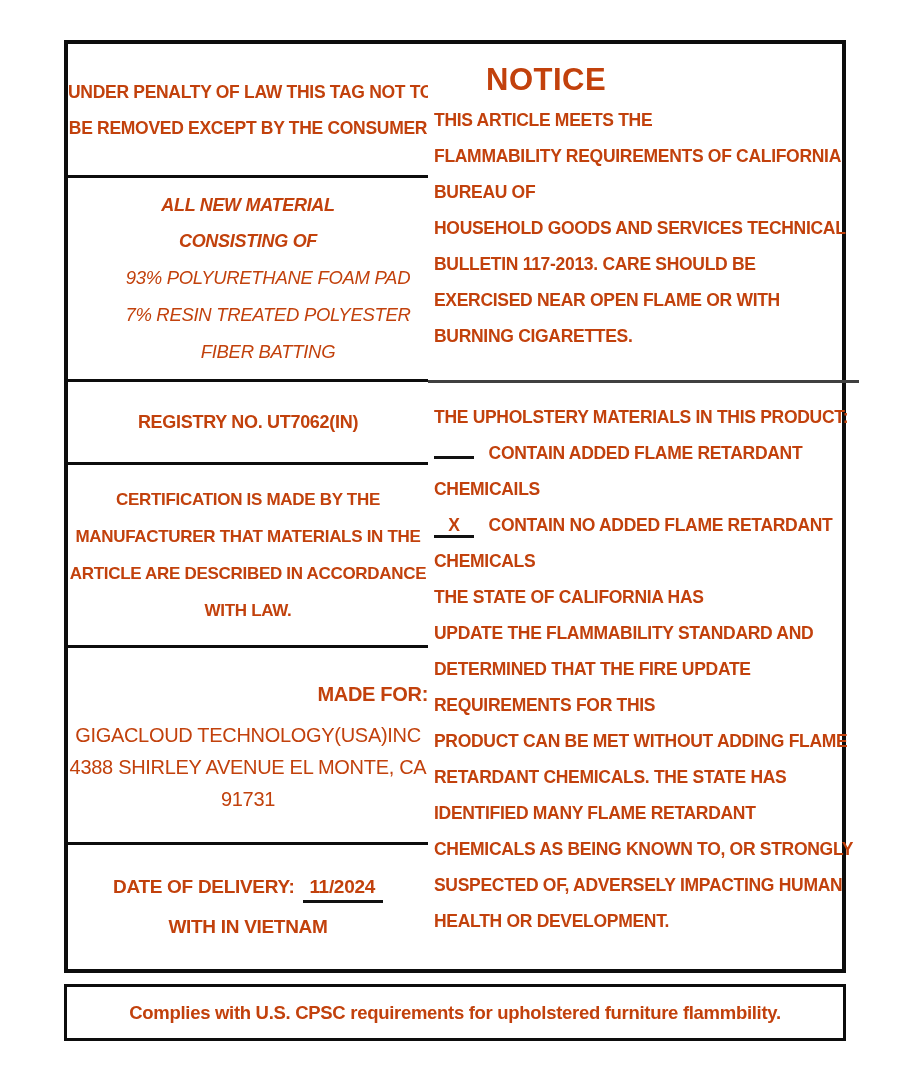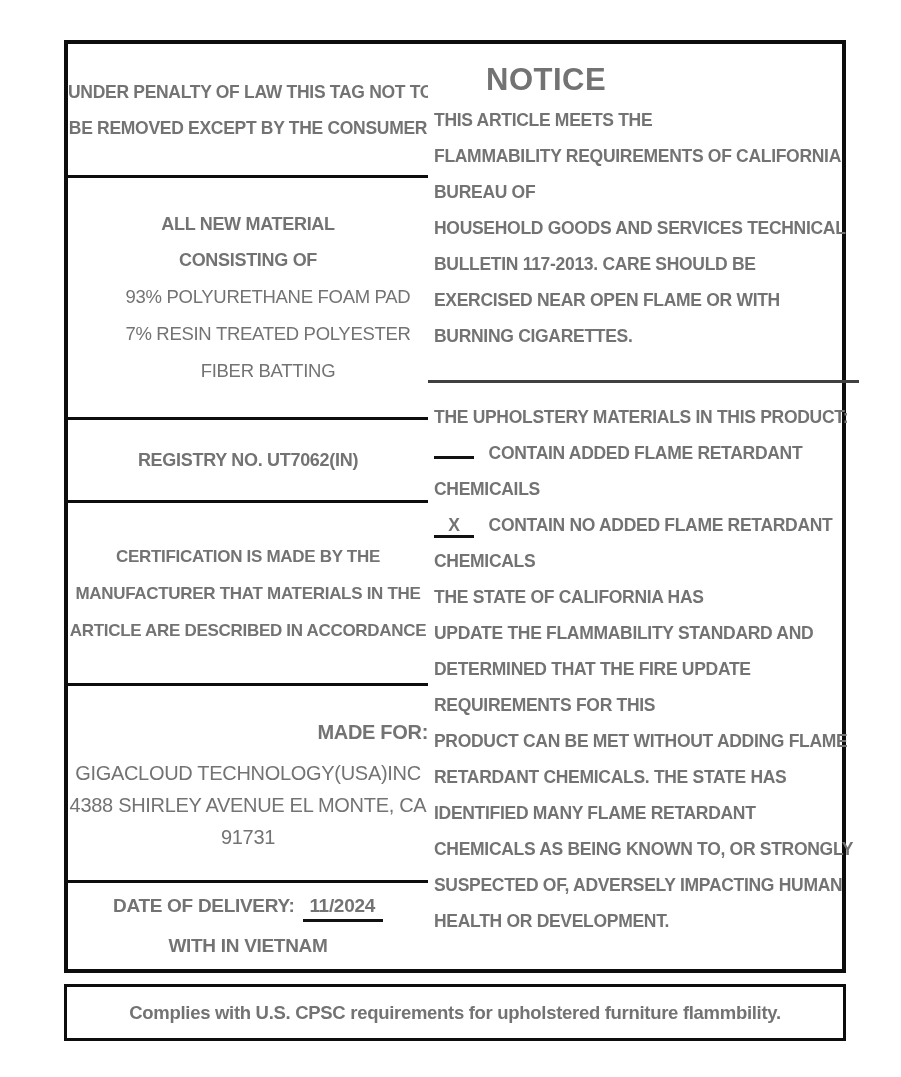--- a/index.html
+++ b/index.html
@@ -3,21 +3,21 @@
 <meta charset="utf-8">
 <style>
   * { margin: 0; padding: 0; box-sizing: border-box; }
   html, body { background: #f4f4f2; }
   .page {
     position: relative;
     width: 901px;
     height: 1077px;
     background: #ffffff;
     font-family: "Liberation Sans", sans-serif;
-    color: #737373;
+    color: #c2410c;
     letter-spacing: -0.3px;
     overflow: hidden;
   }
   .label-box {
     position: absolute;
     left: 64px; top: 40px;
     width: 782px; height: 933px;
     border: 4px solid #0d0d0d;
     background: #ffffff;
     display: flex;
@@ -39,21 +39,21 @@
     justify-content: center;
     text-align: center;
     border-bottom: 3px solid #0d0d0d;
     overflow: hidden;
   }
   .sec:last-child { border-bottom: none; }
 
   
   .sec-penalty { height: 134px; }
   .sec-penalty .line { font-weight: 700; font-size: 17.5px; line-height: 36px; white-space: nowrap; }
-  .sec-material { height: 242px; }
+  .sec-material { height: 204px; font-style: italic; }
   .sec-material .hline { font-weight: 700; font-size: 18px; line-height: 36px; white-space: nowrap; }
   .sec-material .cline { font-weight: 400; font-size: 18.5px; line-height: 37px; white-space: nowrap; padding-left: 40px; }
   .sec-registry { height: 83px; }
   .sec-registry .line { font-weight: 700; font-size: 18px; white-space: nowrap; }
   .sec-cert { height: 183px; }
   .sec-cert .line { font-weight: 700; font-size: 17px; line-height: 37px; white-space: nowrap; }
   .sec-madefor { height: 197px; }
   .madefor-heading { font-weight: 700; font-size: 20px; line-height: 38px; margin-bottom: 6px; text-align: right; }
   .sec-madefor .aline { font-weight: 400; font-size: 20px; line-height: 32px; white-space: nowrap; }
   .sec-delivery { flex: 1; justify-content: center; }
@@ -147,20 +147,21 @@
 
       <section class="sec sec-registry">
         <div class="line">REGISTRY NO. UT7062(IN)</div>
       </section>
 
       <section class="sec sec-cert">
         <div>
             <div class="line">CERTIFICATION IS MADE BY THE</div>
             <div class="line">MANUFACTURER THAT MATERIALS IN THE</div>
             <div class="line">ARTICLE ARE DESCRIBED IN ACCORDANCE</div>
+            <div class="line">WITH LAW.</div>
           </div>
       </section>
 
       <section class="sec sec-madefor">
         <div class="madefor-heading">MADE FOR:</div>
         <div>
             <div class="aline">GIGACLOUD TECHNOLOGY(USA)INC</div>
             <div class="aline">4388 SHIRLEY AVENUE EL MONTE, CA</div>
             <div class="aline">91731</div>
           </div>

